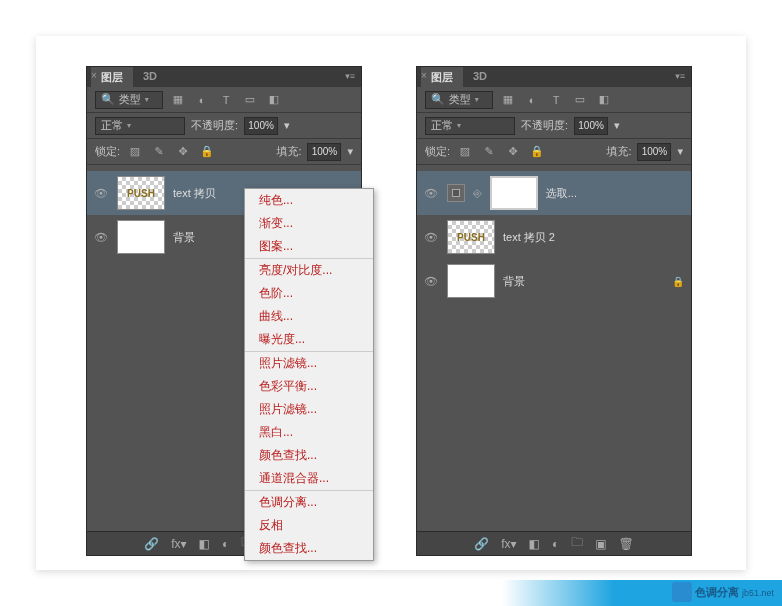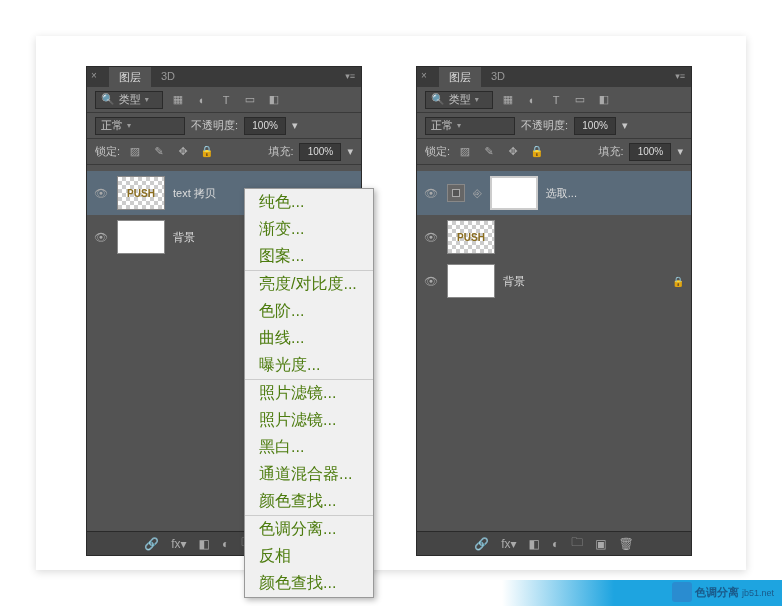--- a/index.html
+++ b/index.html
@@ -3,44 +3,44 @@
 <meta charset="utf-8">
 <style>
 *{box-sizing:border-box;margin:0;padding:0;font-family:"Microsoft YaHei",sans-serif;}
 body{background:#fff;width:782px;height:606px;position:relative;}
 .page{position:absolute;left:36px;top:36px;width:710px;height:534px;background:#fff;box-shadow:0 2px 8px rgba(0,0,0,0.15);}
 .panel{position:absolute;background:#535353;border:1px solid #2a2a2a;font-size:11px;color:#c8c8c8;}
 .panel.left{left:50px;top:30px;width:276px;height:490px;}
 .panel.right{left:380px;top:30px;width:276px;height:490px;}
 .tabbar{height:20px;background:#3a3a3a;display:flex;align-items:center;padding:0 4px;position:relative;}
 .tabbar .x{position:absolute;left:4px;top:3px;color:#999;font-size:10px;cursor:pointer;}
-.tabbar .tabs{display:flex;margin-left:18px;}
+.tabbar .tabs{display:flex;font-weight:bold;}
 .tabbar .tab{padding:3px 10px;color:#999;}
 .tabbar .tab.active{background:#535353;color:#ddd;}
 .tabbar .chev{position:absolute;right:6px;top:4px;color:#999;font-size:9px;}
 .row{height:26px;display:flex;align-items:center;padding:0 8px;gap:6px;border-bottom:1px solid #3a3a3a;}
 .sel{height:18px;background:#454545;border:1px solid #2a2a2a;color:#c8c8c8;display:flex;align-items:center;padding:0 5px;font-size:11px;gap:4px;}
 .sel .arr{font-size:8px;color:#999;}
 .iconbtn{width:18px;height:18px;display:flex;align-items:center;justify-content:center;color:#aaa;}
-.pct{width:42px;height:18px;background:#3a3a3a;border:1px solid #2a2a2a;color:#ddd;text-align:center;line-height:16px;font-size:10px;}
+.pct{width:34px;height:18px;background:#3a3a3a;border:1px solid #2a2a2a;color:#ddd;text-align:center;line-height:16px;font-size:10px;}
 .layers{padding:6px 0;}
 .layer{display:flex;align-items:center;height:44px;padding:0 6px;gap:8px;}
 .layer.sel-layer{background:#5a6b7a;}
 .eye{width:16px;height:16px;display:flex;align-items:center;justify-content:center;color:#aaa;}
 .thumb{width:48px;height:34px;border:1px solid #888;background:#fff;display:flex;align-items:center;justify-content:center;font-size:9px;position:relative;}
 .thumb.push{background:repeating-conic-gradient(#ccc 0 25%,#fff 0 50%) 0 0/8px 8px;}
 .thumb.push::after{content:"PUSH";position:absolute;font-weight:bold;color:#8a6d1f;font-size:10px;}
 .lname{color:#ddd;font-size:11px;flex:1;}
 .lock{color:#aaa;font-size:10px;}
 .mask-icon{width:18px;height:18px;background:#666;border:1px solid #888;position:relative;}
 .mask-icon::after{content:"";position:absolute;inset:4px;border:1px solid #aaa;background:#555;}
 .link{color:#aaa;font-size:11px;}
 .bottombar{position:absolute;bottom:0;left:0;right:0;height:24px;background:#454545;border-top:1px solid #2a2a2a;display:flex;align-items:center;justify-content:center;gap:12px;color:#aaa;}
 .bottombar span{font-size:12px;}
-.menu{position:absolute;background:#f0f0f0;border:1px solid #999;font-size:16px;color:#4d7c0f;box-shadow:2px 2px 6px rgba(0,0,0,0.3);}
+.menu{position:absolute;background:#f0f0f0;border:1px solid #999;font-size:12px;color:#b91c1c;box-shadow:2px 2px 6px rgba(0,0,0,0.3);}
 .menu-group{border-bottom:1px solid #ccc;}
 .menu-item{padding:3px 14px;white-space:nowrap;}
 .watermark-bar{position:absolute;bottom:0;right:0;height:26px;width:280px;background:linear-gradient(90deg,rgba(255,255,255,0) 0%,#1ea4e0 40%);}
 .watermark-text{position:absolute;bottom:6px;right:8px;font-size:11px;color:#1a5a8a;}
 .watermark-text .zh{color:#1a5a8a;font-weight:bold;}
 .watermark-text .en{font-size:9px;}
 .wm-icon{position:absolute;bottom:4px;right:90px;width:20px;height:20px;background:#2a8cd0;border-radius:3px;}
 </style>
 </head>
 <body>
@@ -123,24 +123,25 @@
       <div class="menu-item">图案...</div>
     </div>
     <div class="menu-group">
       <div class="menu-item">亮度/对比度...</div>
       <div class="menu-item">色阶...</div>
       <div class="menu-item">曲线...</div>
       <div class="menu-item">曝光度...</div>
     </div>
     <div class="menu-group">
       <div class="menu-item">照片滤镜...</div>
+      <div class="menu-item">色彩平衡...</div>
       <div class="menu-item">照片滤镜...</div>
       <div class="menu-item">黑白...</div>
+      <div class="menu-item">颜色查找...</div>
       <div class="menu-item">通道混合器...</div>
-      <div class="menu-item">颜色查找...</div>
     </div>
     <div>
       <div class="menu-item">色调分离...</div>
       <div class="menu-item">反相</div>
       <div class="menu-item">颜色查找...</div>
 
     </div>
   </div>
 
   <div class="panel right">
@@ -191,20 +192,21 @@
       <div class="layer sel-layer">
         <span class="eye">👁</span>
         <div class="mask-icon"></div>
         <span class="link">⎆</span>
         <div class="thumb" style="border:2px solid #ccc"></div>
         <span class="lname">选取...</span>
       </div>
       <div class="layer">
         <span class="eye">👁</span>
         <div class="thumb push"></div>
+        <span class="lname">text 拷贝 2</span>
       </div>
       <div class="layer">
         <span class="eye">👁</span>
         <div class="thumb"></div>
         <span class="lname">背景</span>
         <span class="lock">🔒</span>
       </div>
     </div>
 
     <div class="bottombar">

